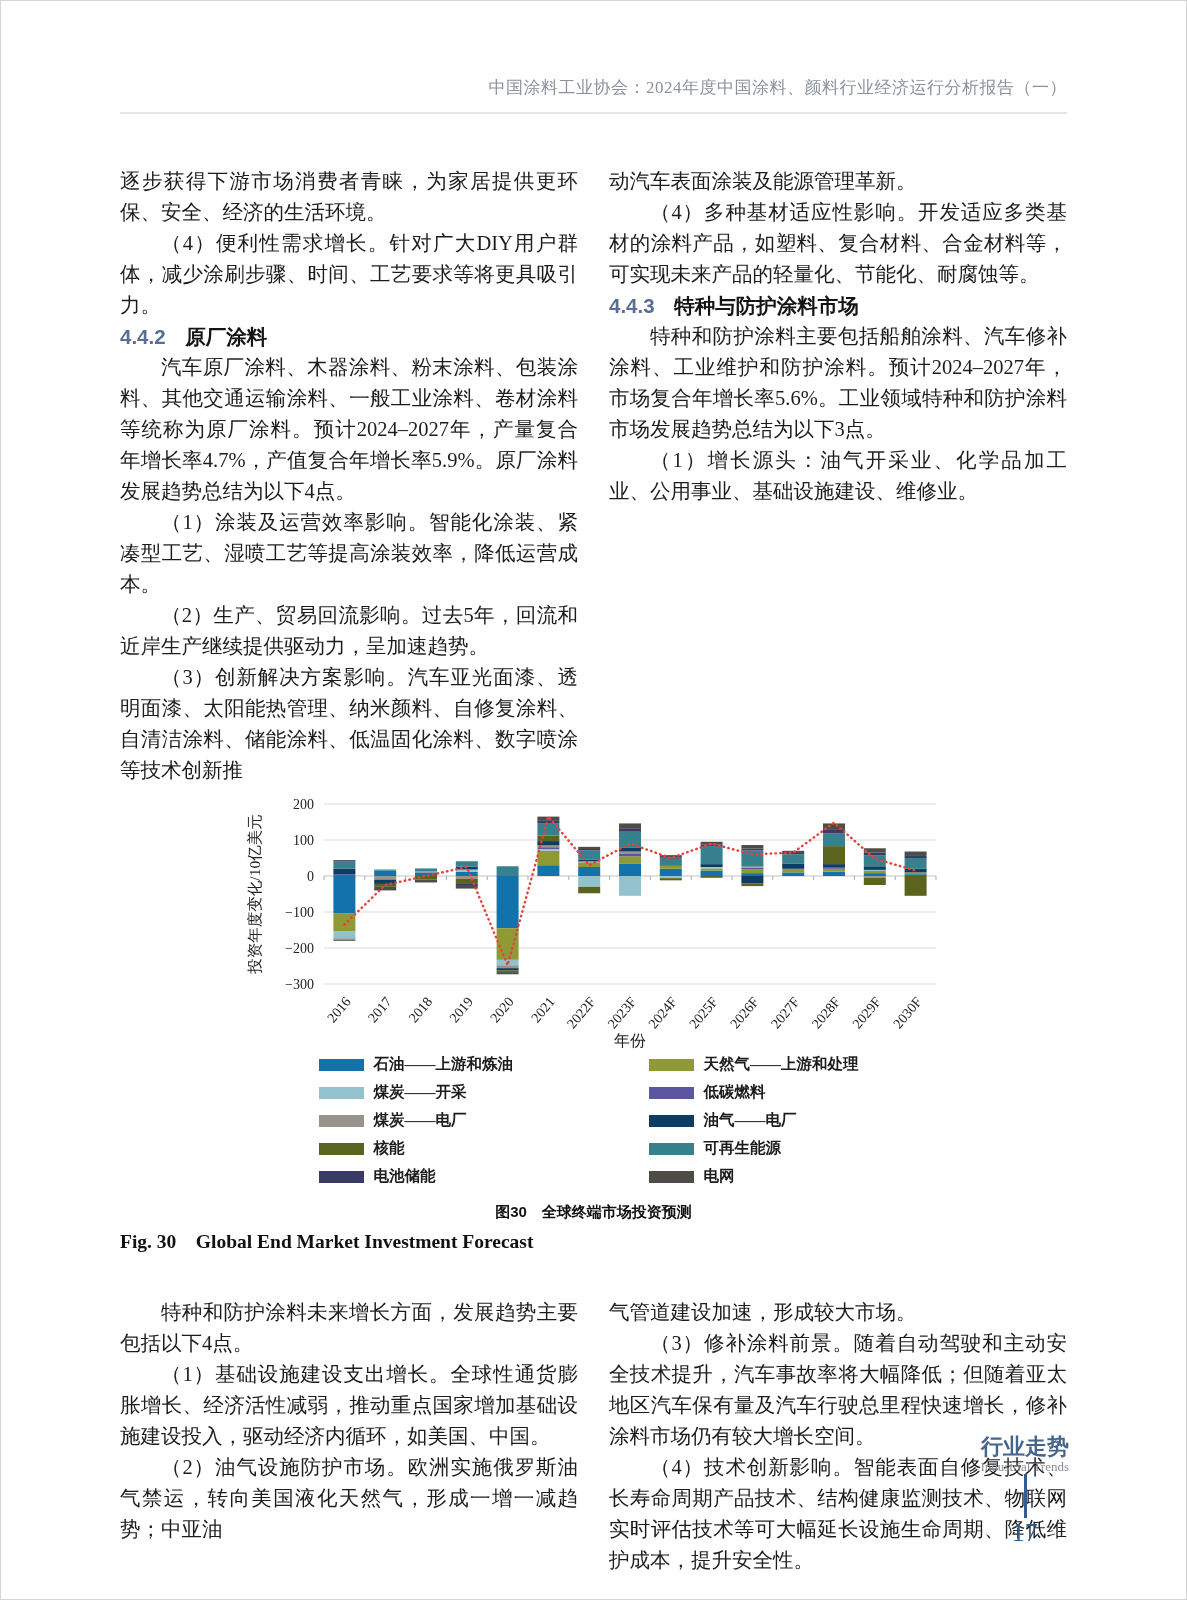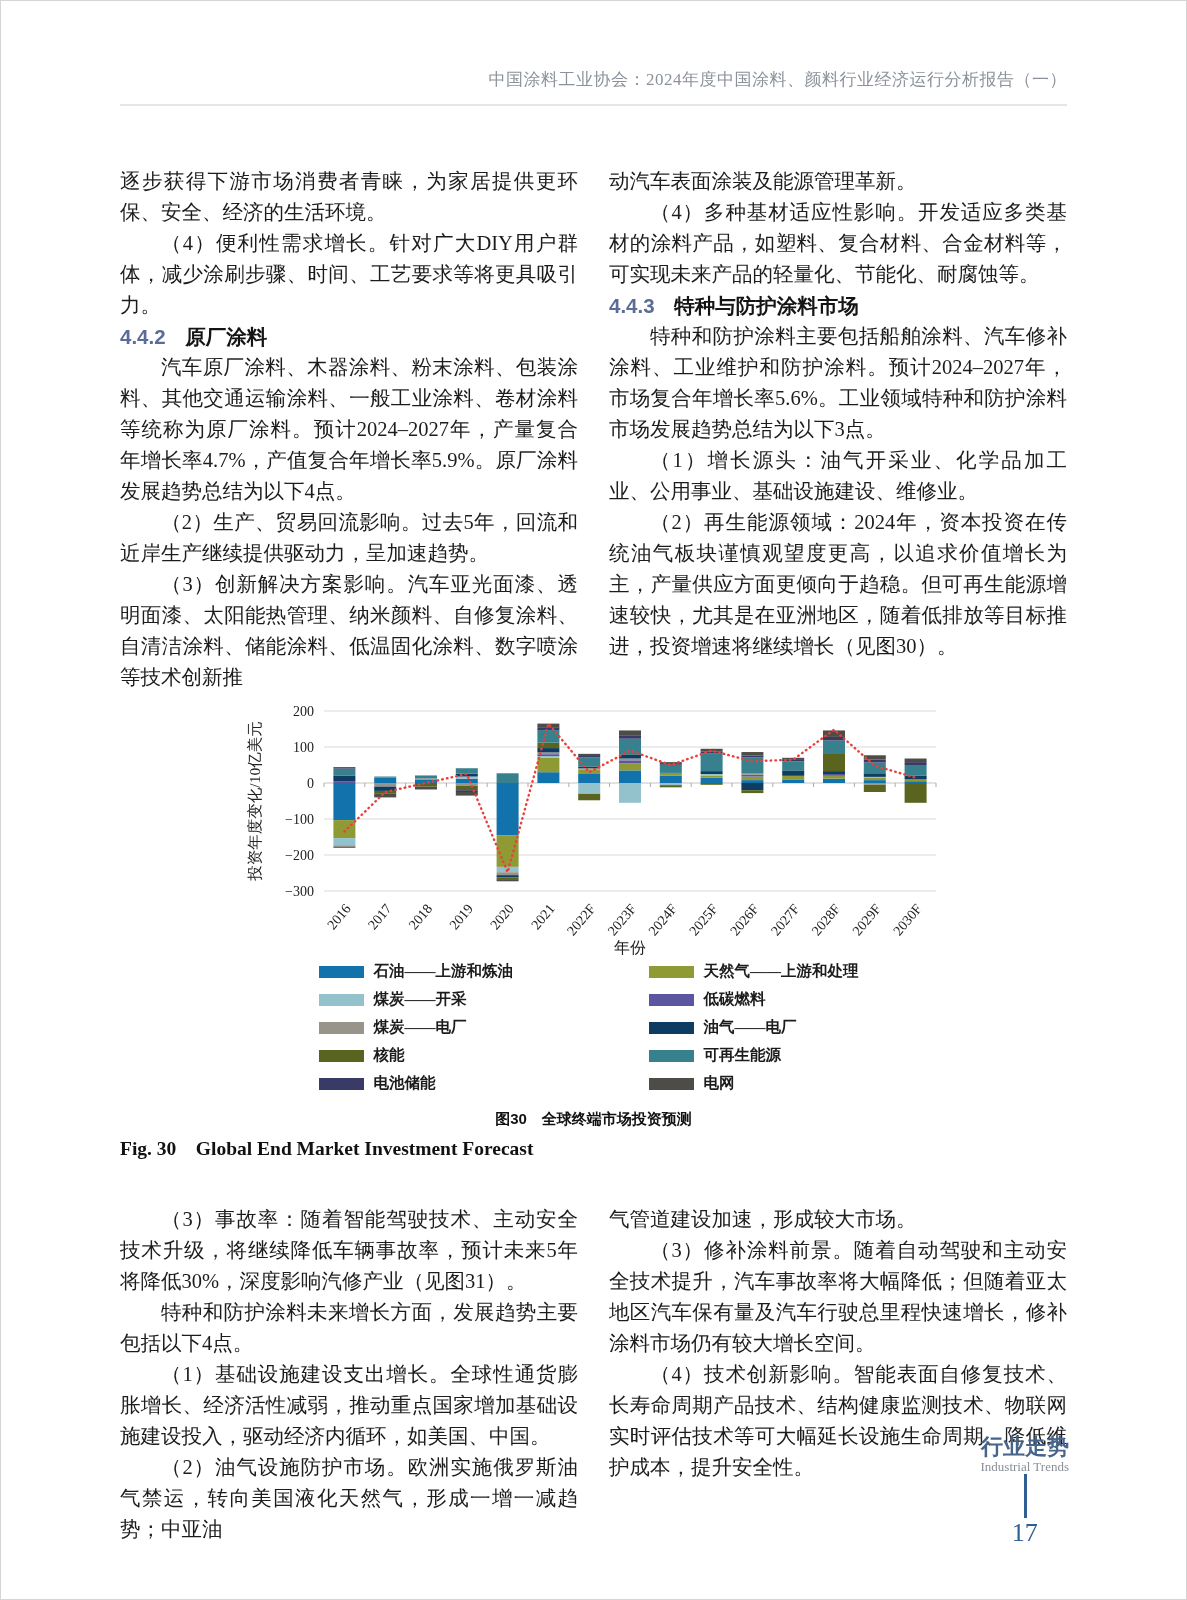--- a/index.html
+++ b/index.html
@@ -4,21 +4,21 @@
 <style>
   html,body { margin:0; padding:0; background:#e9e9e9; }
   .page {
     position:relative; width:1187px; height:1600px; margin:0 auto;
     background:#ffffff; overflow:hidden;
     box-shadow: inset 0 0 0 1px #d4d4d4;
     font-family:"Liberation Serif","DejaVu Serif",serif;
     color:#1c1c1c;
   }
   .header {
-    position:absolute; top:68px; left:120px; width:947px;
+    position:absolute; top:76px; left:120px; width:947px;
     text-align:right; font-size:17px; color:#8b929b;
     padding-bottom:13px; border-bottom:2px solid #e3e5e8;
     letter-spacing:0.5px;
   }
   .content { position:absolute; top:166px; left:120px; width:947px; }
   .cols { display:flex; gap:31px;justify-content:center; }
   .col { width:458px; font-size:20.5px; line-height:31px; text-align:justify; }
   .col p { margin:0; }
   .indent { text-indent:2em; }
   .subheading {
@@ -71,33 +71,33 @@
 
     <div class="cols">
       <div class="col">
         <p>逐步获得下游市场消费者青睐，为家居提供更环保、安全、经济的生活环境。</p>
         <p class="indent">（4）便利性需求增长。针对广大DIY用户群体，减少涂刷步骤、时间、工艺要求等将更具吸引力。</p>
         <h3 class="subheading">
           <span class="secnum">4.4.2</span>
           <span class="sectitle">原厂涂料</span>
         </h3>
         <p class="indent">汽车原厂涂料、木器涂料、粉末涂料、包装涂料、其他交通运输涂料、一般工业涂料、卷材涂料等统称为原厂涂料。预计2024–2027年，产量复合年增长率4.7%，产值复合年增长率5.9%。原厂涂料发展趋势总结为以下4点。</p>
+        <p class="indent">（1）涂装及运营效率影响。智能化涂装、紧凑型工艺、湿喷工艺等提高涂装效率，降低运营成本。</p>
         <p class="indent">（2）生产、贸易回流影响。过去5年，回流和近岸生产继续提供驱动力，呈加速趋势。</p>
         <p class="indent">（3）创新解决方案影响。汽车亚光面漆、透明面漆、太阳能热管理、纳米颜料、自修复涂料、自清洁涂料、储能涂料、低温固化涂料、数字喷涂等技术创新推</p>
       </div>
       <div class="col">
         <p>动汽车表面涂装及能源管理革新。</p>
         <p class="indent">（4）多种基材适应性影响。开发适应多类基材的涂料产品，如塑料、复合材料、合金材料等，可实现未来产品的轻量化、节能化、耐腐蚀等。</p>
         <h3 class="subheading">
           <span class="secnum">4.4.3</span>
           <span class="sectitle">特种与防护涂料市场</span>
         </h3>
         <p class="indent">特种和防护涂料主要包括船舶涂料、汽车修补涂料、工业维护和防护涂料。预计2024–2027年，市场复合年增长率5.6%。工业领域特种和防护涂料市场发展趋势总结为以下3点。</p>
         <p class="indent">（1）增长源头：油气开采业、化学品加工业、公用事业、基础设施建设、维修业。</p>
-        <p class="indent">（2）再生能源领域：2024年，资本投资在传统油气板块谨慎观望度更高，以追求价值增长为主，产量供应方面更倾向于趋稳。但可再生能源增速较快，尤其是在亚洲地区，随着低排放等目标推进，投资增速将继续增长（见图30）。</p>
       </div>
     </div>
 
     <div class="figure">
       <div class="chart-wrap">
         <svg id="chart-svg" width="700" height="258" viewBox="0 0 700 258">
             <line x1="80" y1="10" x2="692" y2="10" stroke="#d9d9d9" stroke-width="1.2"></line>
             <text x="70" y="15" text-anchor="end" font-size="14" fill="#222">200</text>
             <line x1="80" y1="46" x2="692" y2="46" stroke="#d9d9d9" stroke-width="1.2"></line>
             <text x="70" y="51" text-anchor="end" font-size="14" fill="#222">100</text>
@@ -304,21 +304,20 @@
               <span class="legend-label">电网</span>
             </div>
           </div>
       </div>
       <div class="cap-zh">图30　全球终端市场投资预测</div>
       <div class="cap-en">Fig. 30　Global End Market Investment Forecast</div>
     </div>
 
     <div class="cols cols2">
       <div class="col">
-        <p class="indent">（3）事故率：随着智能驾驶技术、主动安全技术升级，将继续降低车辆事故率，预计未来5年将降低30%，深度影响汽修产业（见图31）。</p>
         <p class="indent">特种和防护涂料未来增长方面，发展趋势主要包括以下4点。</p>
         <p class="indent">（1）基础设施建设支出增长。全球性通货膨胀增长、经济活性减弱，推动重点国家增加基础设施建设投入，驱动经济内循环，如美国、中国。</p>
         <p class="indent">（2）油气设施防护市场。欧洲实施俄罗斯油气禁运，转向美国液化天然气，形成一增一减趋势；中亚油</p>
       </div>
       <div class="col">
         <p>气管道建设加速，形成较大市场。</p>
         <p class="indent">（3）修补涂料前景。随着自动驾驶和主动安全技术提升，汽车事故率将大幅降低；但随着亚太地区汽车保有量及汽车行驶总里程快速增长，修补涂料市场仍有较大增长空间。</p>
         <p class="indent">（4）技术创新影响。智能表面自修复技术、长寿命周期产品技术、结构健康监测技术、物联网实时评估技术等可大幅延长设施生命周期、降低维护成本，提升安全性。</p>
       </div>
     </div>

